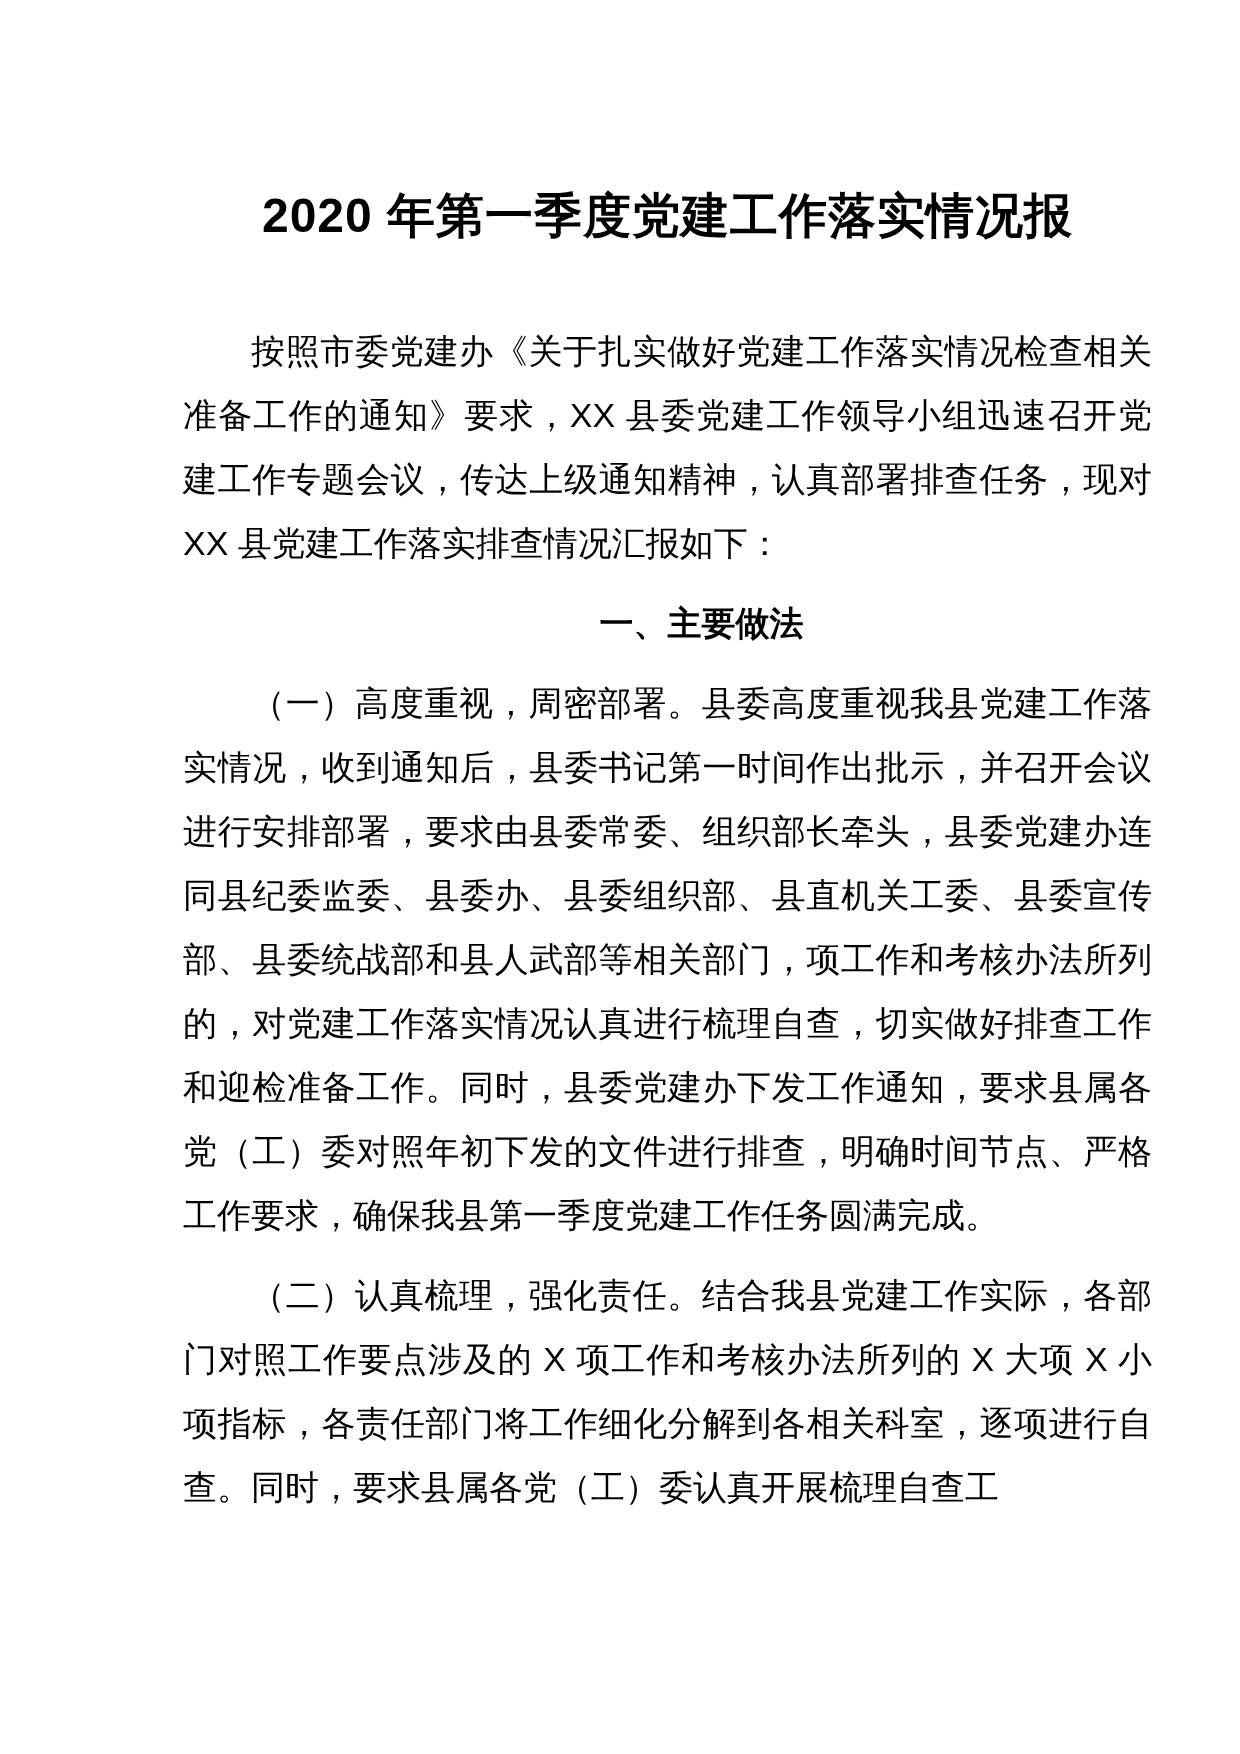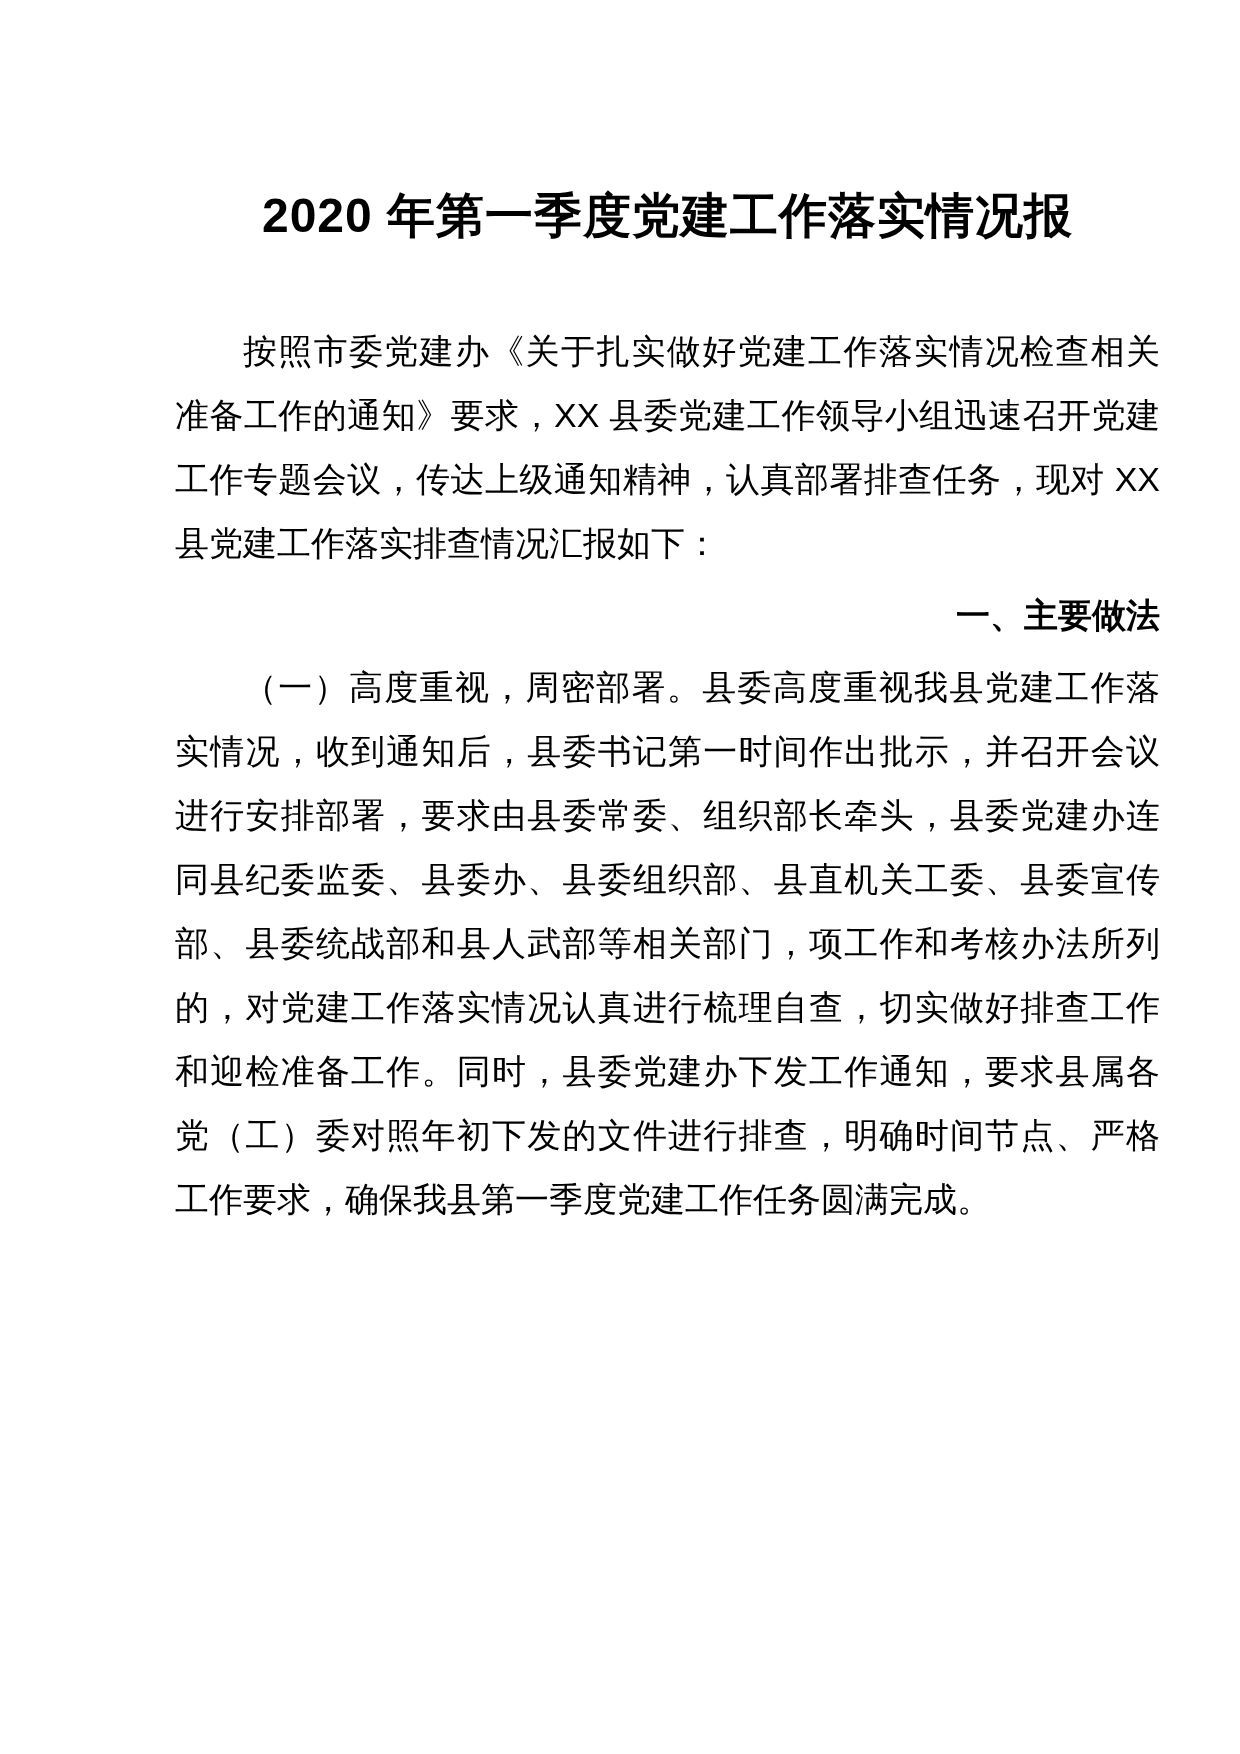--- a/index.html
+++ b/index.html
@@ -26,33 +26,34 @@
     margin: 0 0 72px 0;
     letter-spacing: 1px;
     white-space: nowrap;
   }
   .para {
     font-size: 34px;
     line-height: 64px;
     text-align: justify;
     text-justify: inter-ideograph;
     text-indent: 2em;
-    margin: 8px;
+    margin: 16px;
     word-break: break-all;
   }
   .para.bold-heading {
     font-weight: bold;
-    text-align: right;
+    text-align: center;
   }
 </style>
 </head>
 <body>
 
 <div class="page">
   <h1 class="doc-title">2020 年第一季度党建工作落实情况报</h1>
 
   <p class="para">按照市委党建办《关于扎实做好党建工作落实情况检查相关准备工作的通知》要求，XX 县委党建工作领导小组迅速召开党建工作专题会议，传达上级通知精神，认真部署排查任务，现对 XX 县党建工作落实排查情况汇报如下：</p>
 
   <p class="para bold-heading">一、主要做法</p>
 
   <p class="para">（一）高度重视，周密部署。县委高度重视我县党建工作落实情况，收到通知后，县委书记第一时间作出批示，并召开会议进行安排部署，要求由县委常委、组织部长牵头，县委党建办连同县纪委监委、县委办、县委组织部、县直机关工委、县委宣传部、县委统战部和县人武部等相关部门，项工作和考核办法所列的，对党建工作落实情况认真进行梳理自查，切实做好排查工作和迎检准备工作。同时，县委党建办下发工作通知，要求县属各党（工）委对照年初下发的文件进行排查，明确时间节点、严格工作要求，确保我县第一季度党建工作任务圆满完成。</p>
 
+  <p class="para">（二）认真梳理，强化责任。结合我县党建工作实际，各部门对照工作要点涉及的 X 项工作和考核办法所列的 X 大项 X 小项指标，各责任部门将工作细化分解到各相关科室，逐项进行自查。同时，要求县属各党（工）委认真开展梳理自查工</p>
 </div>
 
 </body></html>

